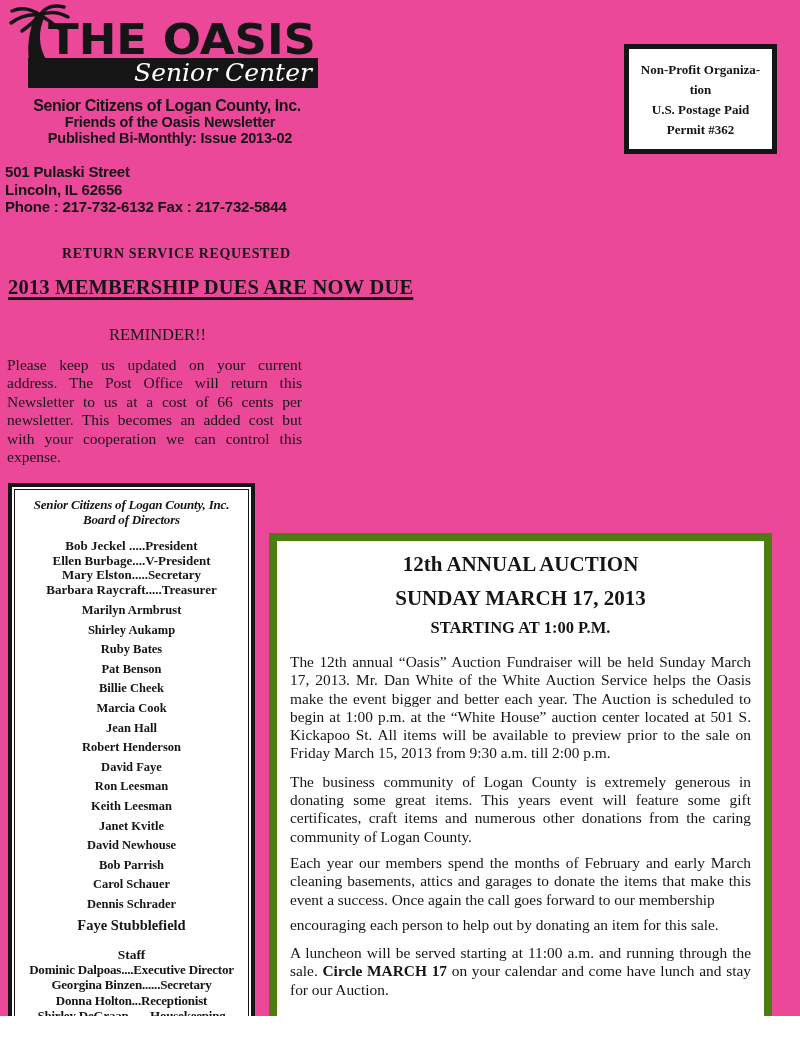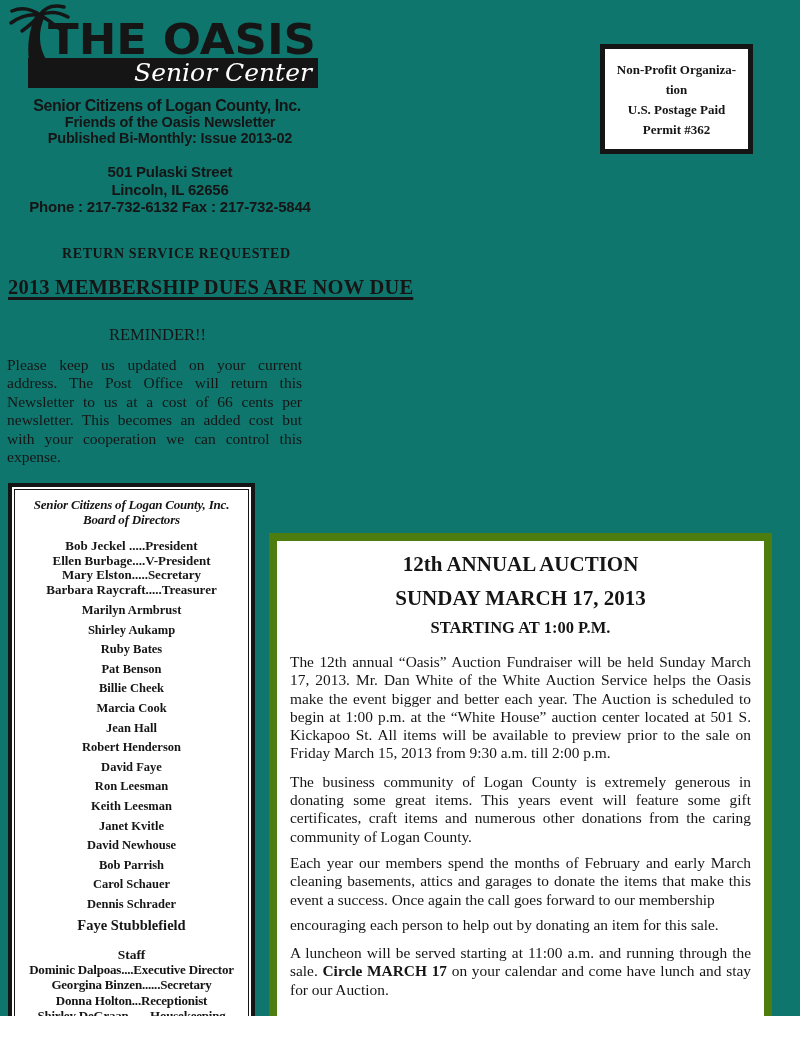--- a/index.html
+++ b/index.html
@@ -1,42 +1,42 @@
 <!DOCTYPE html>
 <html><head>
 <meta charset="utf-8">
 <style>
   html,body { margin:0; padding:0; background:#ffffff; }
   .page {
-    position:relative; width:800px; height:1016px; background:#0f766e;
+    position:relative; width:800px; height:1016px; background:#ec4899;
     color:#151515; font-family:"Liberation Serif", serif; overflow:hidden;
   }
 
   
   .logo-area { position:absolute; left:8px; top:4px; width:318px; }
   .logo-org {
     font-family:"Liberation Sans", sans-serif; font-weight:bold;
     font-size:16px; letter-spacing:-0.4px; text-align:center; margin-top:1px;
   }
 
   
   .masthead {
     position:absolute; left:5px; top:114px; width:330px; text-align:center;
     font-family:"Liberation Sans", sans-serif; font-weight:bold;
     font-size:14.5px; line-height:16px; letter-spacing:-0.2px;
   }
   .address {
-    position:absolute; left:5px; top:163px; width:330px; text-align:center;
+    position:absolute; left:5px; top:163px; width:330px; 
     font-family:"Liberation Sans", sans-serif; font-weight:bold;
     font-size:15px; line-height:17.5px; letter-spacing:-0.2px;
   }
 
   
   .postage-box {
-    position:absolute; left:600px; top:44px; width:153px; height:110px;
+    position:absolute; left:624px; top:44px; width:153px; height:110px;
     border:5px solid #151515; box-sizing:border-box; background:#fff;
     text-align:center; font-weight:bold; font-size:13px; line-height:20px;
     padding-top:11px;
   }
 
   
   .return-service {
     position:absolute; left:62px; top:246px;
     font-weight:bold; font-size:14px; letter-spacing:0.6px;
   }

